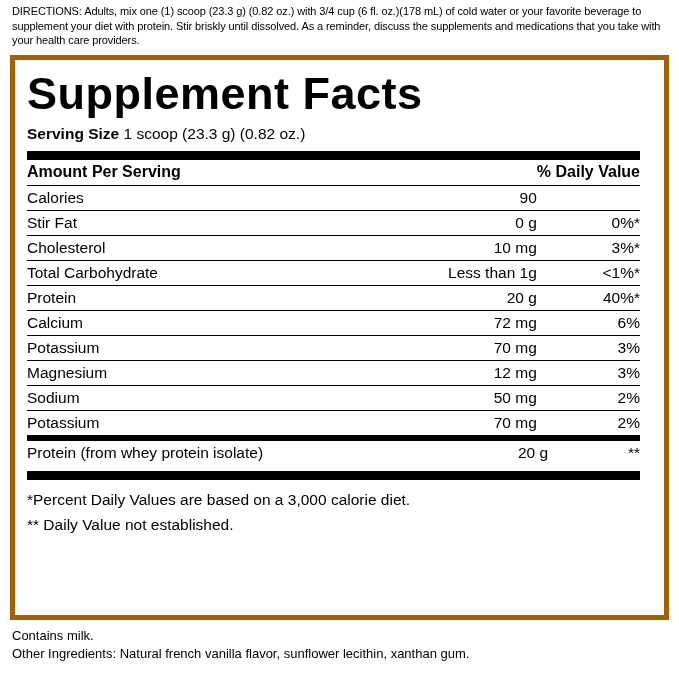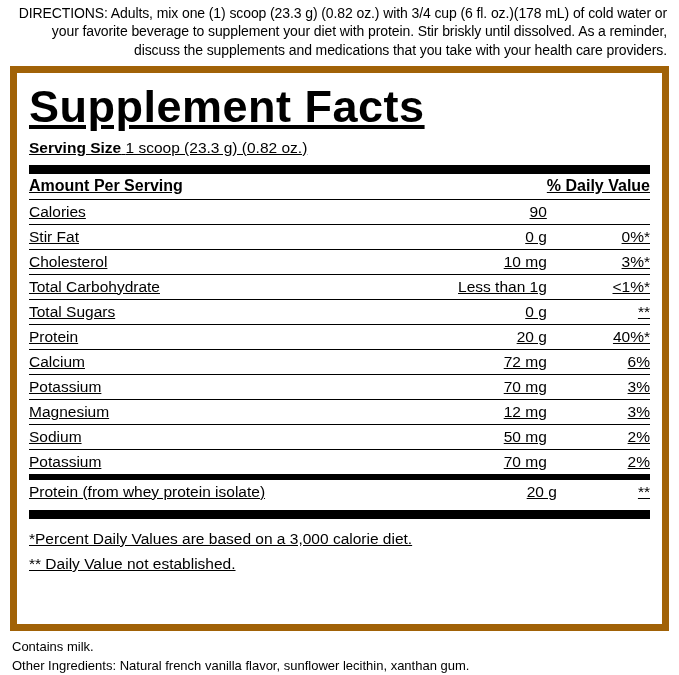--- a/index.html
+++ b/index.html
@@ -15,33 +15,31 @@
     -webkit-font-smoothing: antialiased;
   }
   .page {
     position: relative;
     width: 679px;
     height: 675px;
     box-sizing: border-box;
     padding: 0 10px;
   }
   .directions {
-    font-size: 14px;
+    font-size: 11px;
     line-height: 1.32;
     padding: 4px 2px 0 2px;
     letter-spacing: -0.1px;
-    text-align: right;
   }
   .panel {
     margin-top: 7px;
-    border: 7px solid #a16207;
+    border: 5px solid #a16207;
     box-sizing: border-box;
-    padding: 8px 12px 10px 12px;
+    padding: 8px 24px 10px 12px;
     height: 565px;
-    text-decoration: underline;
   }
   .sf-title {
     font-size: 45px;
     font-weight: bold;
     letter-spacing: 0.5px;
     line-height: 1.05;
     padding: 2px 0 6px 0;
     white-space: nowrap;
   }
   .serving-line {
@@ -154,25 +152,20 @@
           <td class="name">Cholesterol</td>
           <td class="amt amt-offset">10 mg</td>
           <td class="dv">3%*</td>
         </tr>
         <tr class="line">
           <td class="name">Total Carbohydrate</td>
           <td class="amt amt-offset">Less than 1g</td>
           <td class="dv">&lt;1%*</td>
         </tr>
         <tr class="line">
-          <td class="name indent">Total Sugars</td>
-          <td class="amt amt-offset">0 g</td>
-          <td class="dv">**</td>
-        </tr>
-        <tr class="line">
           <td class="name">Protein</td>
           <td class="amt amt-offset">20 g</td>
           <td class="dv">40%*</td>
         </tr>
         <tr class="line">
           <td class="name">Calcium</td>
           <td class="amt amt-offset">72 mg</td>
           <td class="dv">6%</td>
         </tr>
         <tr class="line">

